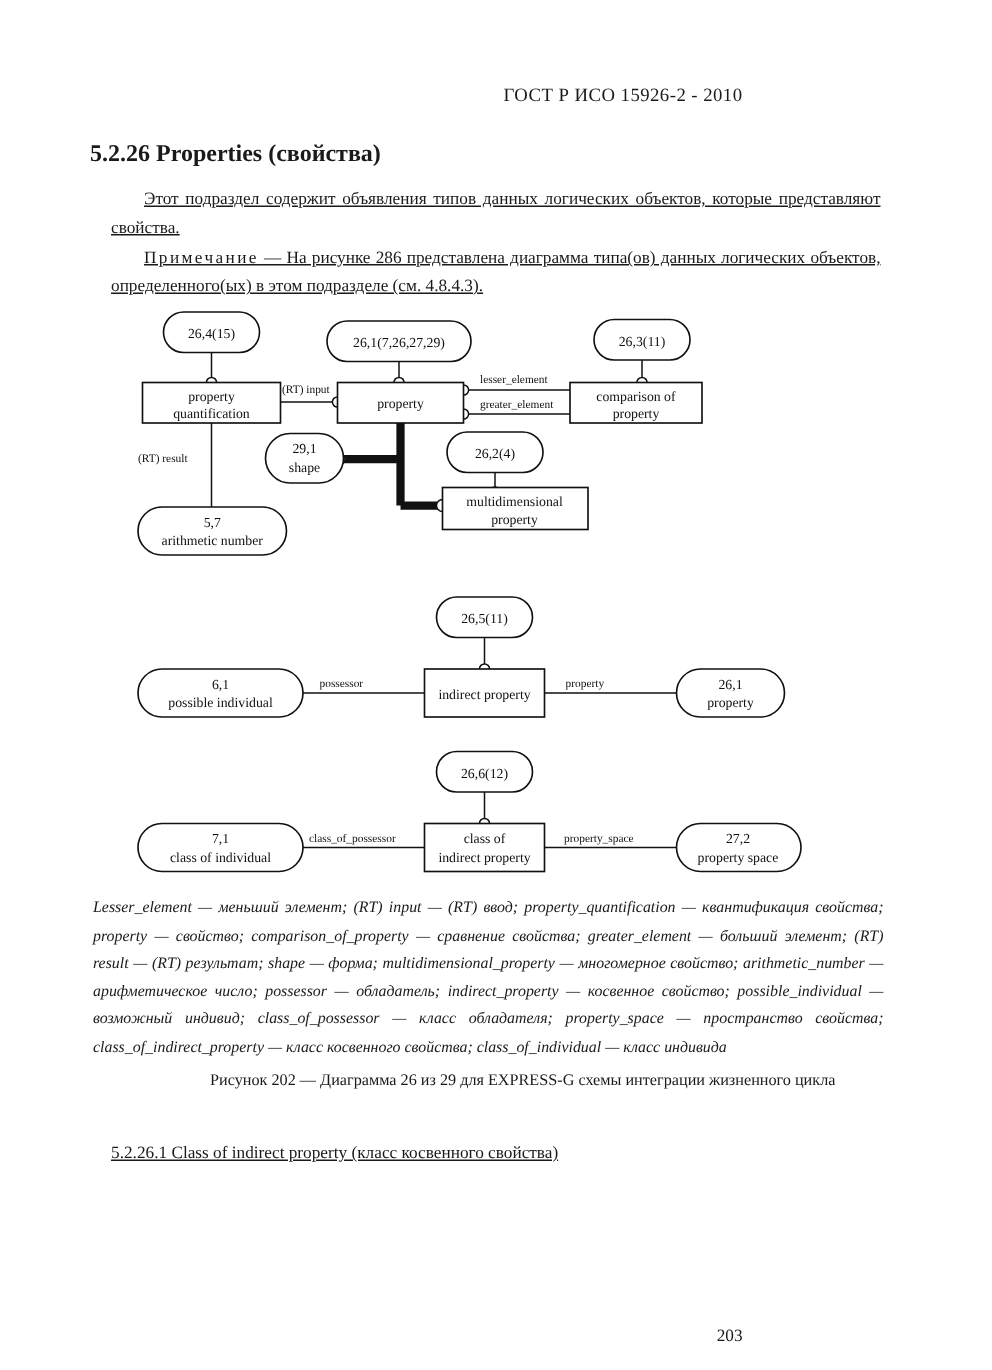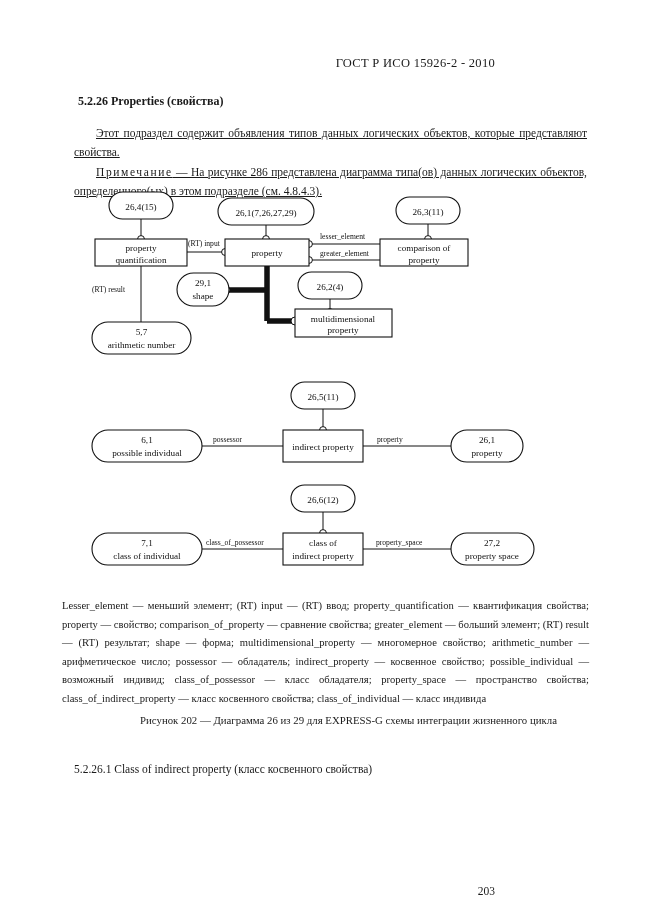--- a/index.html
+++ b/index.html
@@ -24,43 +24,43 @@
   .std-header {
     position: absolute;
     right: 57px;
     top: 56px;
     font-size: 12.5px;
     letter-spacing: 0.3px;
     white-space: nowrap;
   }
   .section-title {
     position: absolute;
-    left: 78px;
+    left: 60px;
     top: 94px;
-    font-size: 12px;
+    font-size: 16px;
     font-weight: bold;
     white-space: nowrap;
   }
   .body-para {
     position: absolute;
     left: 74px;
     width: 513px;
     font-size: 11.5px;
     line-height: 19px;
     text-align: justify;
     text-decoration: underline;
   }
   .body-para .ind { display: inline-block; width: 22px; }
   .note-spaced { letter-spacing: 1.6px; }
 
   
   .diagram {
     position: absolute;
     left: 80px;
-    top: 184px;
+    top: 200px;
     width: 505px;
     height: 385px;
   }
   .diagram svg { display: block; }
   .dg-label {
     font-family: "Liberation Serif", "DejaVu Serif", serif;
     font-size: 9.2px;
     fill: #111;
   }
   .dg-label-sm {
@@ -95,37 +95,39 @@
     stroke-width: 1;
   }
 
   
   .legend {
     position: absolute;
     left: 62px;
     top: 597px;
     width: 527px;
     font-size: 10.6px;
+    font-style: italic;
     line-height: 18.6px;
     text-align: justify;
   }
   .fig-caption {
     position: absolute;
     left: 18px;
     top: 714px;
     width: 661px;
     text-align: center;
     font-size: 10.8px;
   }
   .subsection-title {
     position: absolute;
     left: 74px;
     top: 763px;
     font-size: 11.5px;
     white-space: nowrap;
+    text-decoration: underline;
   }
   .page-number {
     position: absolute;
     right: 57px;
     top: 885px;
     font-size: 11.5px;
   }
 </style>
 </head>
 <body>

